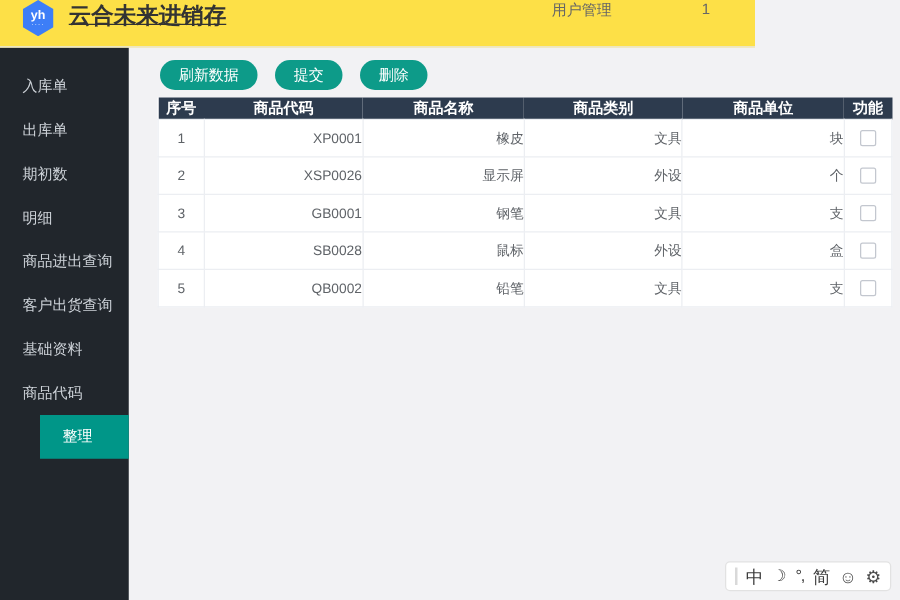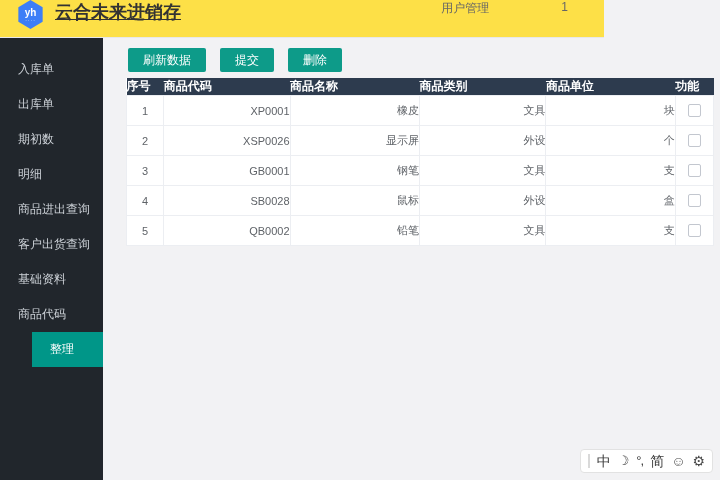--- a/index.html
+++ b/index.html
@@ -36,32 +36,32 @@
     font-size:12px;color:#ced3d9;cursor:pointer;box-sizing:border-box;
   }
   .side-item.active{background:#009688;color:#fff;margin-left:32px;}
   
   .main{
     position:absolute;top:38px;left:120px;right:0;bottom:0;
     background:#f2f2f4;
   }
   .toolbar{display:flex;padding:10px 0 0 8px;}
   .btn{
-    background:#0d9b89;color:#fff;border:none;border-radius:2px;
+    background:#0d9b89;color:#fff;border:none;border-radius:12px;
     font-size:12px;font-family:inherit;height:24px;padding:0 15px;
     margin-right:14px;cursor:pointer;
   }
   
   .table-wrap{margin:6px;}
   table{
     width:100%;border-collapse:collapse;table-layout:fixed;background:#fff;
   }
   thead th{
     background:#2d3b4e;color:#ffffff;font-size:12px;font-weight:bold;
-    height:16px;text-align:left;padding:0;
+    height:16px;text-align:center;padding:0;
   }
   tbody td{
     height:29px;font-size:11px;color:#5f6368;background:#fff;
     border:1px solid #eceef2;padding:0 0 0 12px;text-align:right;
     overflow:hidden;white-space:nowrap;
   }
   tbody td.center{text-align:center;padding:0;}
   col.c-idx{width:37px;} col.c-code{width:126px;} col.c-name{width:129px;}
   col.c-cat{width:126px;} col.c-unit{width:129px;} col.c-func{width:38px;}
   .chk{

